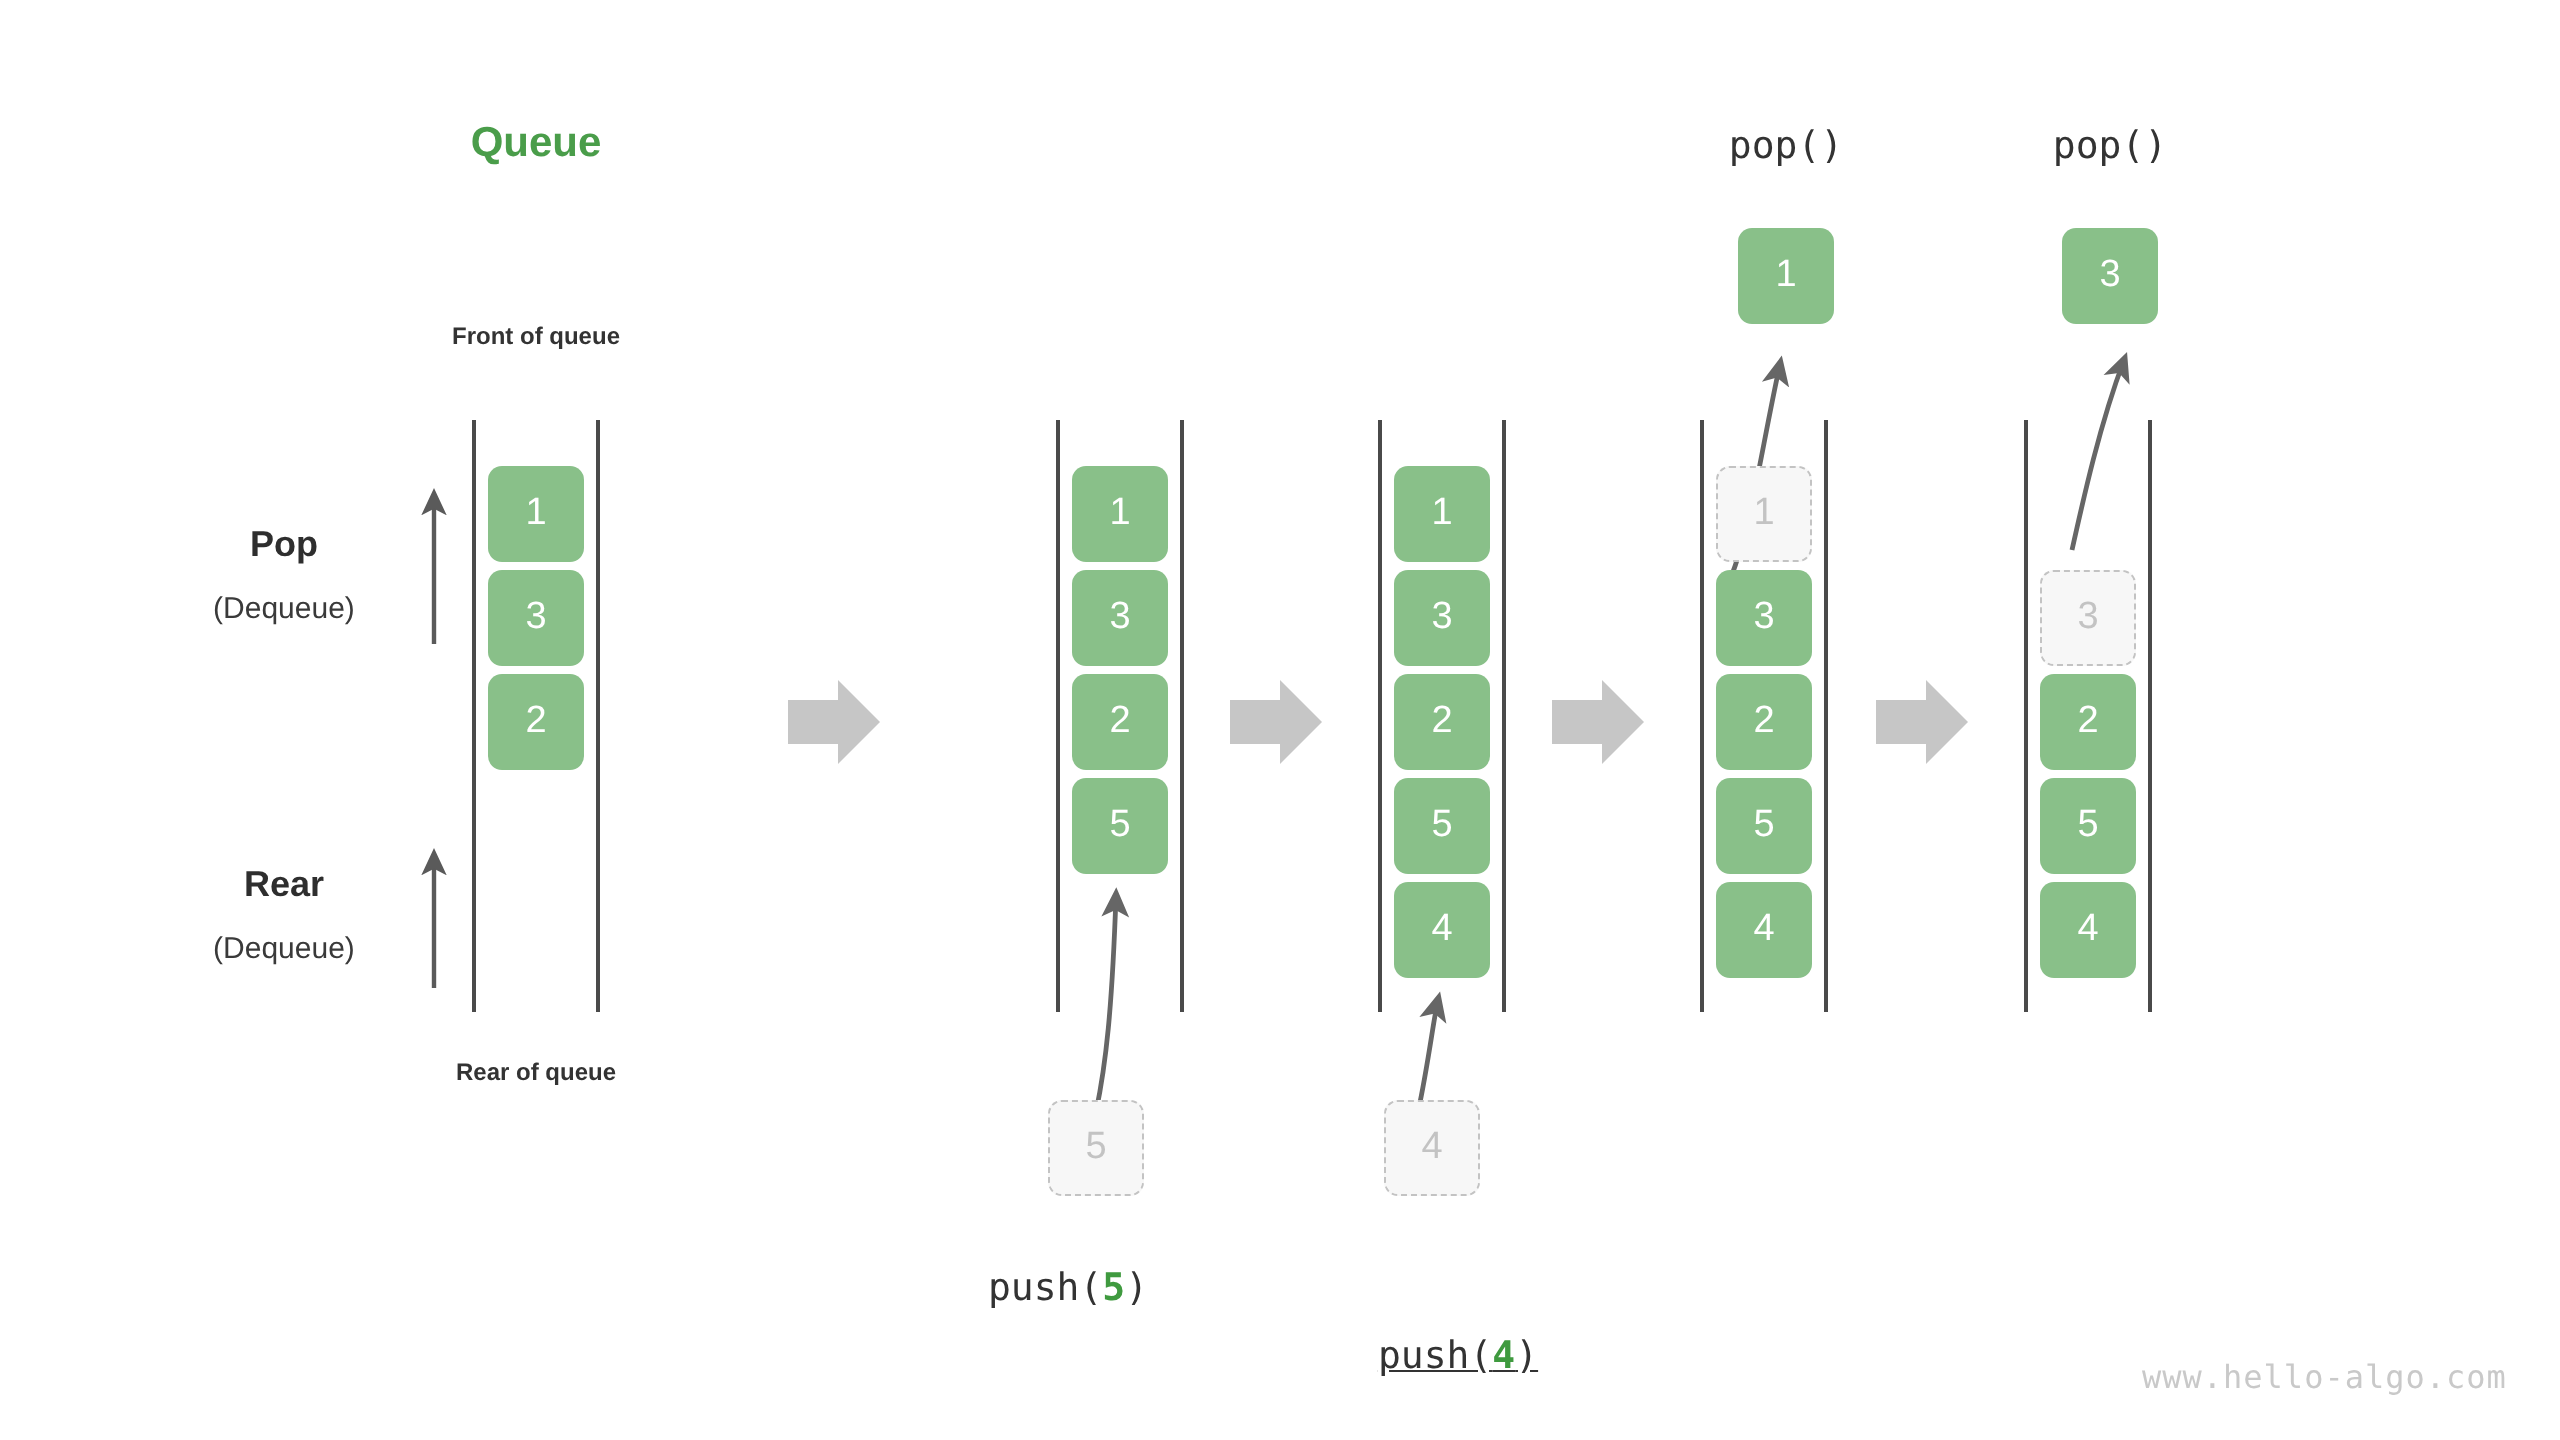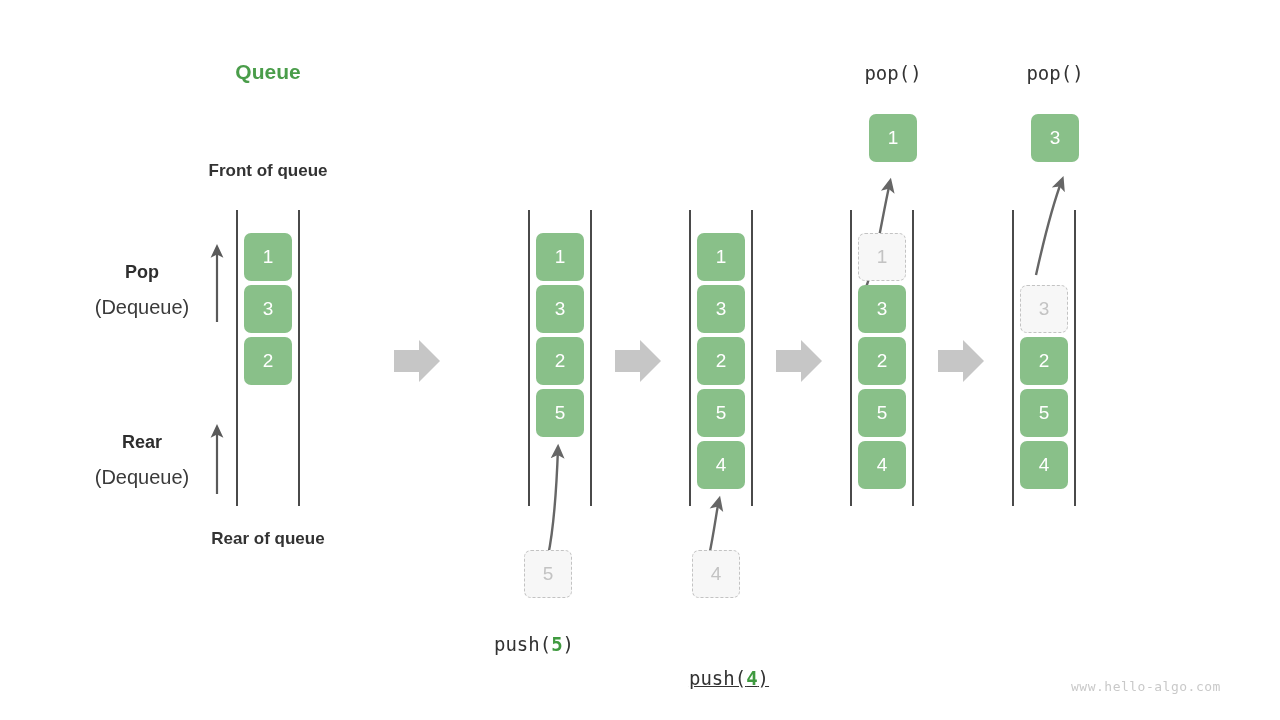--- a/index.html
+++ b/index.html
@@ -13,42 +13,42 @@
   .abs{position:absolute;}
 
   
   .title{
     font-family:"Liberation Sans",sans-serif;
     font-weight:bold;font-size:21px;color:#4a9d4a;
     text-align:center;white-space:nowrap;
   }
   .hdr{
     font-family:"Liberation Sans",sans-serif;
-    font-weight:bold;font-size:17px;color:#333333;
+    font-weight:bold;font-size:12px;color:#333333;
     text-align:center;white-space:nowrap;
   }
   .op-name{
     font-family:"Liberation Sans",sans-serif;
     font-weight:bold;font-size:18px;color:#2e2e2e;
     text-align:center;white-space:nowrap;
   }
   .op-alt{
     font-family:"Liberation Sans",sans-serif;
-    font-weight:normal;font-size:20px;color:#3a3a3a;
+    font-weight:normal;font-size:15px;color:#3a3a3a;
     text-align:center;white-space:nowrap;
   }
   .mono{
     font-family:"DejaVu Sans Mono","Liberation Mono",monospace;
     font-size:19px;color:#333333;text-align:center;white-space:nowrap;
     letter-spacing:0px;
   }
   .mono .arg{color:#3f9a3f;font-weight:bold;}
   .watermark{
     font-family:"DejaVu Sans Mono","Liberation Mono",monospace;
-    font-size:13px;color:#c9c9c9;white-space:nowrap;letter-spacing:0.5px;
+    font-size:16px;color:#c9c9c9;white-space:nowrap;letter-spacing:0.5px;
   }
 
   
   .rail{position:absolute;width:1.6px;background:#4a4a4a;}
 
   
   .cell{
     position:absolute;width:48px;height:48px;border-radius:7px;
     background:#89c089;
     display:flex;align-items:center;justify-content:center;

